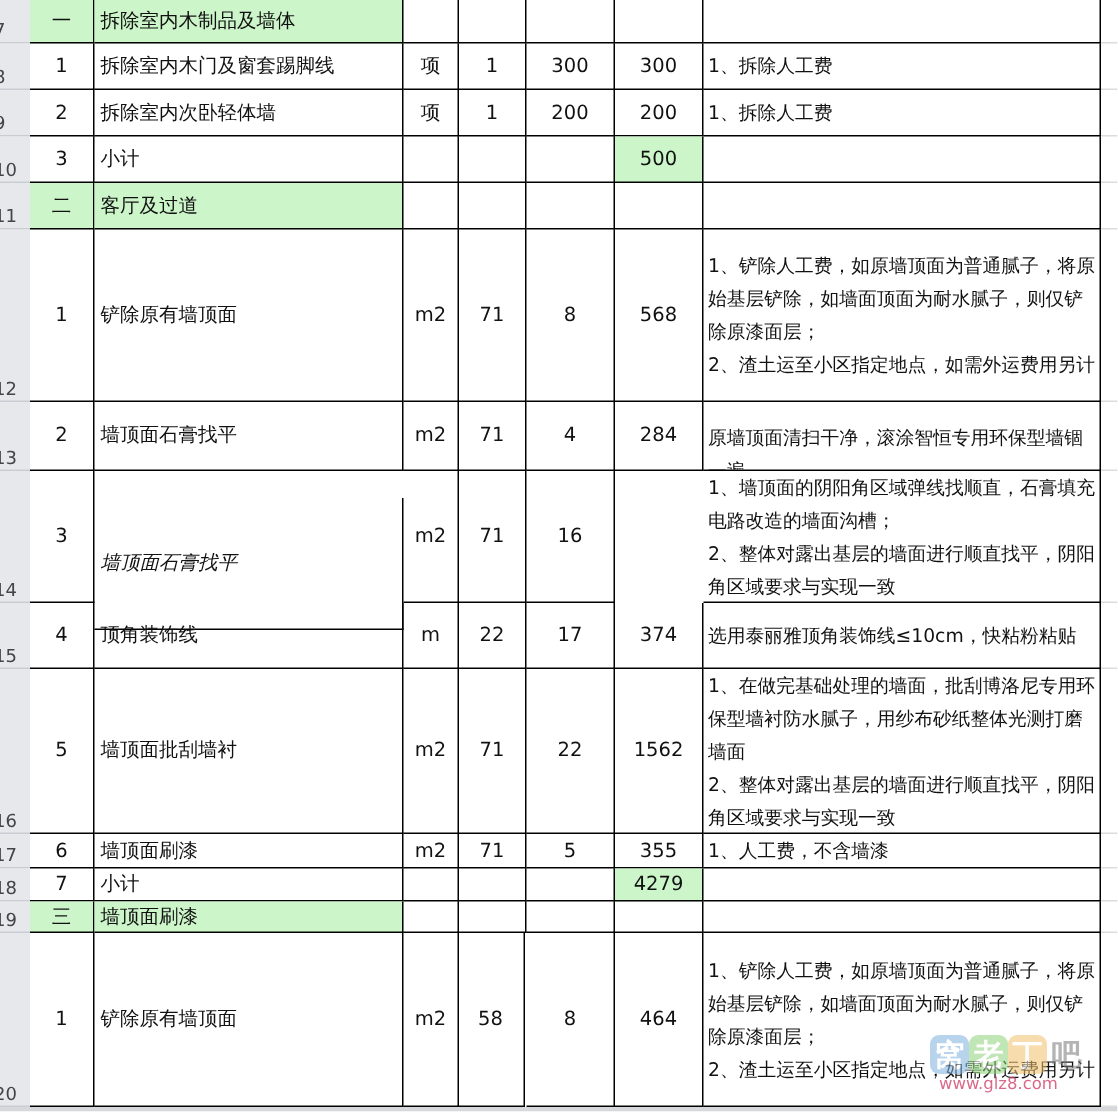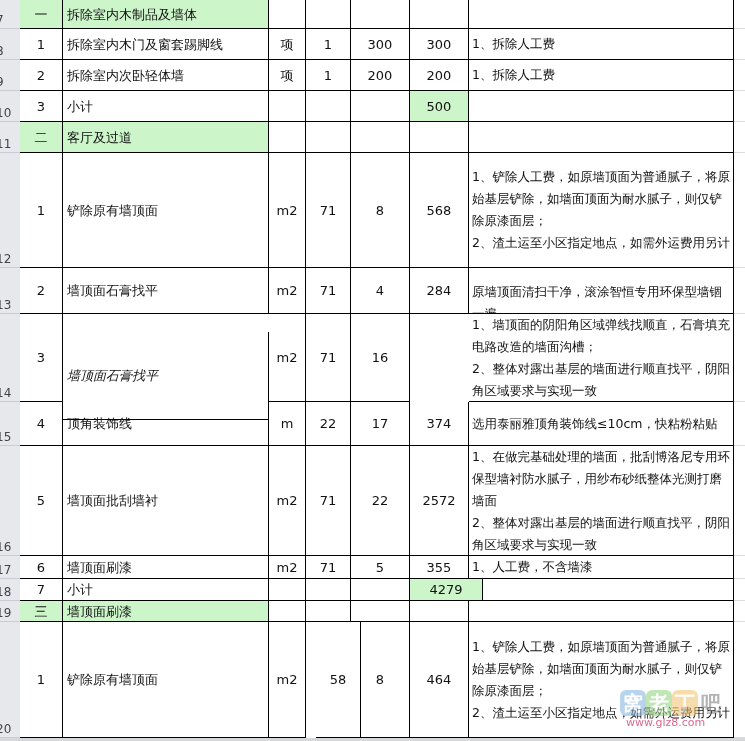--- a/index.html
+++ b/index.html
@@ -257,21 +257,21 @@
     <div class="cell c" style="left: 269px; top: 446px; width: 37px; height: 110px;">
       <span>m2</span>
     </div>
     <div class="cell c" style="left: 306px; top: 446px; width: 45px; height: 110px;">
       <span>71</span>
     </div>
     <div class="cell c" style="left: 351px; top: 446px; width: 59px; height: 110px;">
       <span>22</span>
     </div>
     <div class="cell c" style="left: 410px; top: 446px; width: 59px; height: 110px;">
-      <span>2572</span>
+      <span>1562</span>
     </div>
     <div class="cell l note" style="left: 469px; top: 446px; width: 265px; height: 110px;">
       <span style="white-space: pre-wrap;">1、在做完基础处理的墙面，批刮博洛尼专用环保型墙衬防水腻子，用纱布砂纸整体光测打磨墙面
 2、整体对露出基层的墙面进行顺直找平，阴阳角区域要求与实现一致</span>
     </div>
     <div class="rowhdr" style="top: 556px; height: 23px;">
       <span>17</span>
     </div>
     <div class="cell c" style="left: 20px; top: 556px; width: 43px; height: 23px;">
       <span>6</span>
@@ -305,21 +305,21 @@
     </div>
     <div class="cell c" style="left: 269px; top: 579px; width: 37px; height: 22px;">
       <span></span>
     </div>
     <div class="cell c" style="left: 306px; top: 579px; width: 45px; height: 22px;">
       <span></span>
     </div>
     <div class="cell c" style="left: 351px; top: 579px; width: 59px; height: 22px;">
       <span></span>
     </div>
-    <div class="cell c green" style="left: 410px; top: 579px; width: 73px; height: 22px;">
+    <div class="cell c green" style="left: 410px; top: 579px; width: 59px; height: 22px;">
       <span>4279</span>
     </div>
     <div class="cell l note" style="left: 469px; top: 579px; width: 265px; height: 22px;">
       <span style="white-space: pre-wrap;"></span>
     </div>
     <div class="rowhdr" style="top: 601px; height: 21px;">
       <span>19</span>
     </div>
     <div class="cell c green" style="left: 20px; top: 601px; width: 43px; height: 21px;">
       <span>三</span>
@@ -347,21 +347,21 @@
     </div>
     <div class="cell c" style="left: 20px; top: 622px; width: 43px; height: 116px;">
       <span>1</span>
     </div>
     <div class="cell l" style="left: 63px; top: 622px; width: 206px; height: 116px;">
       <span>铲除原有墙顶面</span>
     </div>
     <div class="cell c" style="left: 269px; top: 622px; width: 37px; height: 116px;">
       <span>m2</span>
     </div>
-    <div class="cell c" style="left: 316px; top: 622px; width: 45px; height: 116px;">
+    <div class="cell c" style="left: 305px; top: 622px; width: 45px; height: 116px;">
       <span>58</span>
     </div>
     <div class="cell c" style="left: 351px; top: 622px; width: 59px; height: 116px;">
       <span>8</span>
     </div>
     <div class="cell c" style="left: 410px; top: 622px; width: 59px; height: 116px;">
       <span>464</span>
     </div>
     <div class="cell l note" style="left: 469px; top: 622px; width: 265px; height: 116px;">
       <span style="white-space: pre-wrap;">1、铲除人工费，如原墙顶面为普通腻子，将原始基层铲除，如墙面顶面为耐水腻子，则仅铲除原漆面层；

